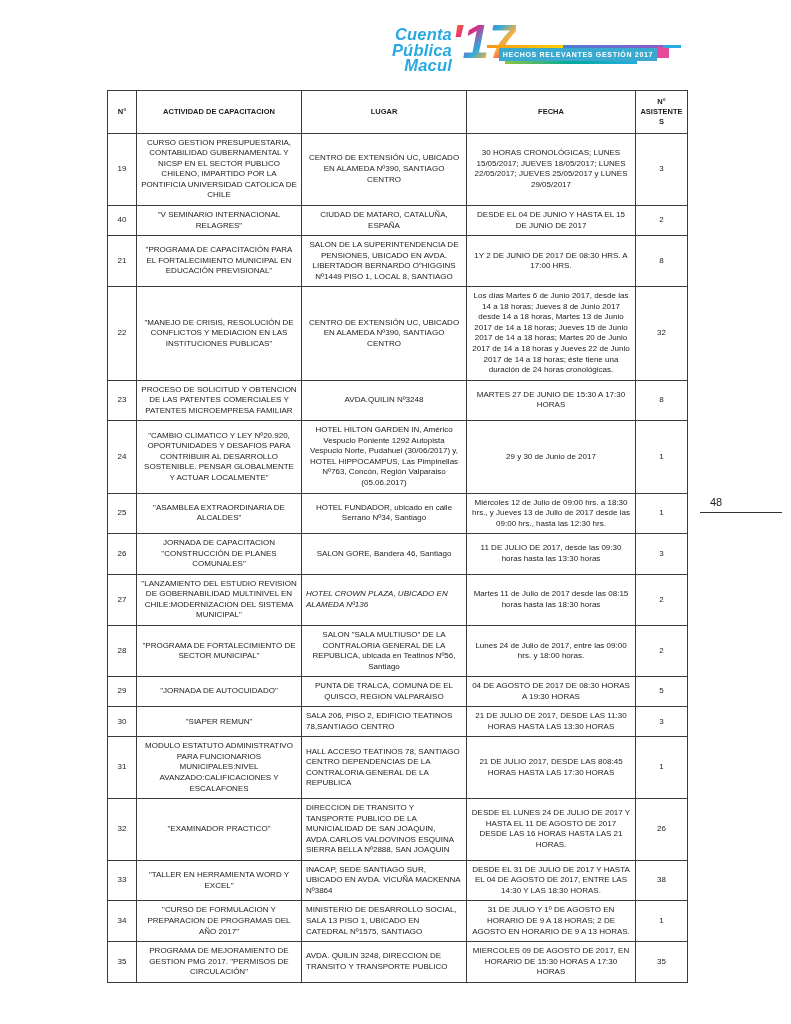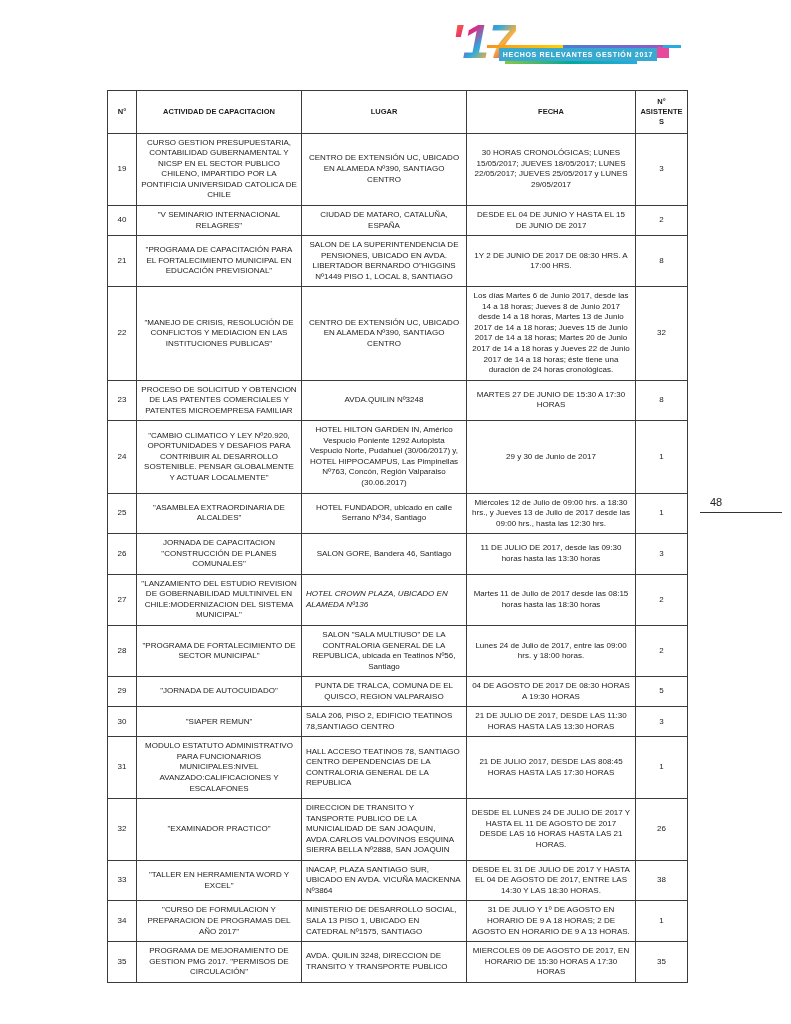--- a/index.html
+++ b/index.html
@@ -96,20 +96,25 @@
     font-size: 7.5px;
     font-weight: bold;
     padding: 6px 3px;
   }
 </style>
 </head>
 <body>
 
 <div class="page">
 
+  <div class="logo-text">
+    <div>Cuenta</div>
+    <div>Pública</div>
+    <div>Macul</div>
+  </div>
   <div class="logo-year">'17</div>
 
   <div class="stripe stripe-top-left"></div>
   <div class="stripe stripe-top-right"></div>
   <div class="banner-bar">HECHOS RELEVANTES GESTIÓN 2017</div>
   <div class="stripe stripe-bottom"></div>
   <div class="stripe stripe-tail-pink"></div>
   <div class="stripe stripe-tail-blue"></div>
 
   <div class="page-number">48</div>
@@ -164,21 +169,21 @@
           <tr>
             <td style="text-align: center;">23</td>
             <td style="text-align: center; margin-left: 10px;">PROCESO DE SOLICITUD Y OBTENCION DE LAS PATENTES COMERCIALES Y PATENTES MICROEMPRESA FAMILIAR</td>
             <td style="text-align: center;">AVDA.QUILIN Nº3248</td>
             <td style="text-align: center;">MARTES 27 DE JUNIO DE 15:30 A 17:30 HORAS</td>
             <td style="text-align: center;">8</td>
           </tr>
           <tr>
             <td style="text-align: center;">24</td>
             <td style="text-align: center;">"CAMBIO CLIMATICO Y LEY Nº20.920, OPORTUNIDADES Y DESAFIOS PARA CONTRIBUIR AL DESARROLLO SOSTENIBLE. PENSAR GLOBALMENTE Y ACTUAR LOCALMENTE"</td>
-            <td style="text-align: center;">HOTEL HILTON GARDEN IN, Américo Vespucio Poniente 1292 Autopista Vespucio Norte, Pudahuel (30/06/2017) y, HOTEL HIPPOCAMPUS, Las Pimpinellas Nº763, Concón, Región Valparaiso  (30.06.2017)</td>
+            <td style="text-align: center;">HOTEL HILTON GARDEN IN, Américo Vespucio Poniente 1292 Autopista Vespucio Norte, Pudahuel (30/06/2017) y, HOTEL HIPPOCAMPUS, Las Pimpinellas Nº763, Concón, Región Valparaiso  (05.06.2017)</td>
             <td style="text-align: center; margin-left: 24px;">29 y 30 de Junio de 2017</td>
             <td style="text-align: center;">1</td>
           </tr>
           <tr>
             <td style="text-align: center;">25</td>
             <td style="text-align: center;">"ASAMBLEA EXTRAORDINARIA DE ALCALDES"</td>
             <td style="text-align: center;">HOTEL FUNDADOR, ubicado en calle Serrano Nº34, Santiago</td>
             <td style="text-align: center;">Miércoles 12 de Julio de 09:00 hrs. a 18:30 hrs., y Jueves 13 de Julio de 2017 desde las 09:00 hrs., hasta las 12:30 hrs.</td>
             <td style="text-align: center;">1</td>
           </tr>
@@ -227,21 +232,21 @@
           <tr>
             <td style="text-align: center;">32</td>
             <td style="text-align: center;">"EXAMINADOR PRACTICO"</td>
             <td style="text-align: left;">DIRECCION DE TRANSITO Y TANSPORTE PUBLICO DE LA MUNICIALIDAD DE SAN JOAQUIN, AVDA.CARLOS VALDOVINOS ESQUINA SIERRA BELLA Nº2888, SAN JOAQUIN</td>
             <td style="text-align: center;">DESDE EL LUNES 24 DE JULIO DE 2017 Y HASTA EL 11 DE AGOSTO DE 2017 DESDE LAS 16 HORAS HASTA LAS 21 HORAS.</td>
             <td style="text-align: center;">26</td>
           </tr>
           <tr>
             <td style="text-align: center;">33</td>
             <td style="text-align: center;">"TALLER EN HERRAMIENTA WORD Y EXCEL"</td>
-            <td style="text-align: left;">INACAP, PLAZA SANTIAGO SUR, UBICADO EN AVDA. VICUÑA MACKENNA Nº3864</td>
+            <td style="text-align: left;">INACAP, SEDE SANTIAGO SUR, UBICADO EN AVDA. VICUÑA MACKENNA Nº3864</td>
             <td style="text-align: center;">DESDE EL 31 DE JULIO DE 2017 Y HASTA EL 04 DE AGOSTO DE 2017, ENTRE LAS 14:30 Y LAS 18:30 HORAS.</td>
             <td style="text-align: center;">38</td>
           </tr>
           <tr>
             <td style="text-align: center;">34</td>
             <td style="text-align: center;">"CURSO DE FORMULACION Y PREPARACION DE PROGRAMAS DEL AÑO 2017"</td>
             <td style="text-align: left;">MINISTERIO DE DESARROLLO SOCIAL, SALA 13 PISO 1, UBICADO EN CATEDRAL Nº1575, SANTIAGO</td>
             <td style="text-align: center;">31 DE JULIO Y 1º DE AGOSTO EN HORARIO DE 9 A 18 HORAS; 2 DE AGOSTO EN HORARIO DE 9 A 13 HORAS.</td>
             <td style="text-align: center;">1</td>
           </tr>

